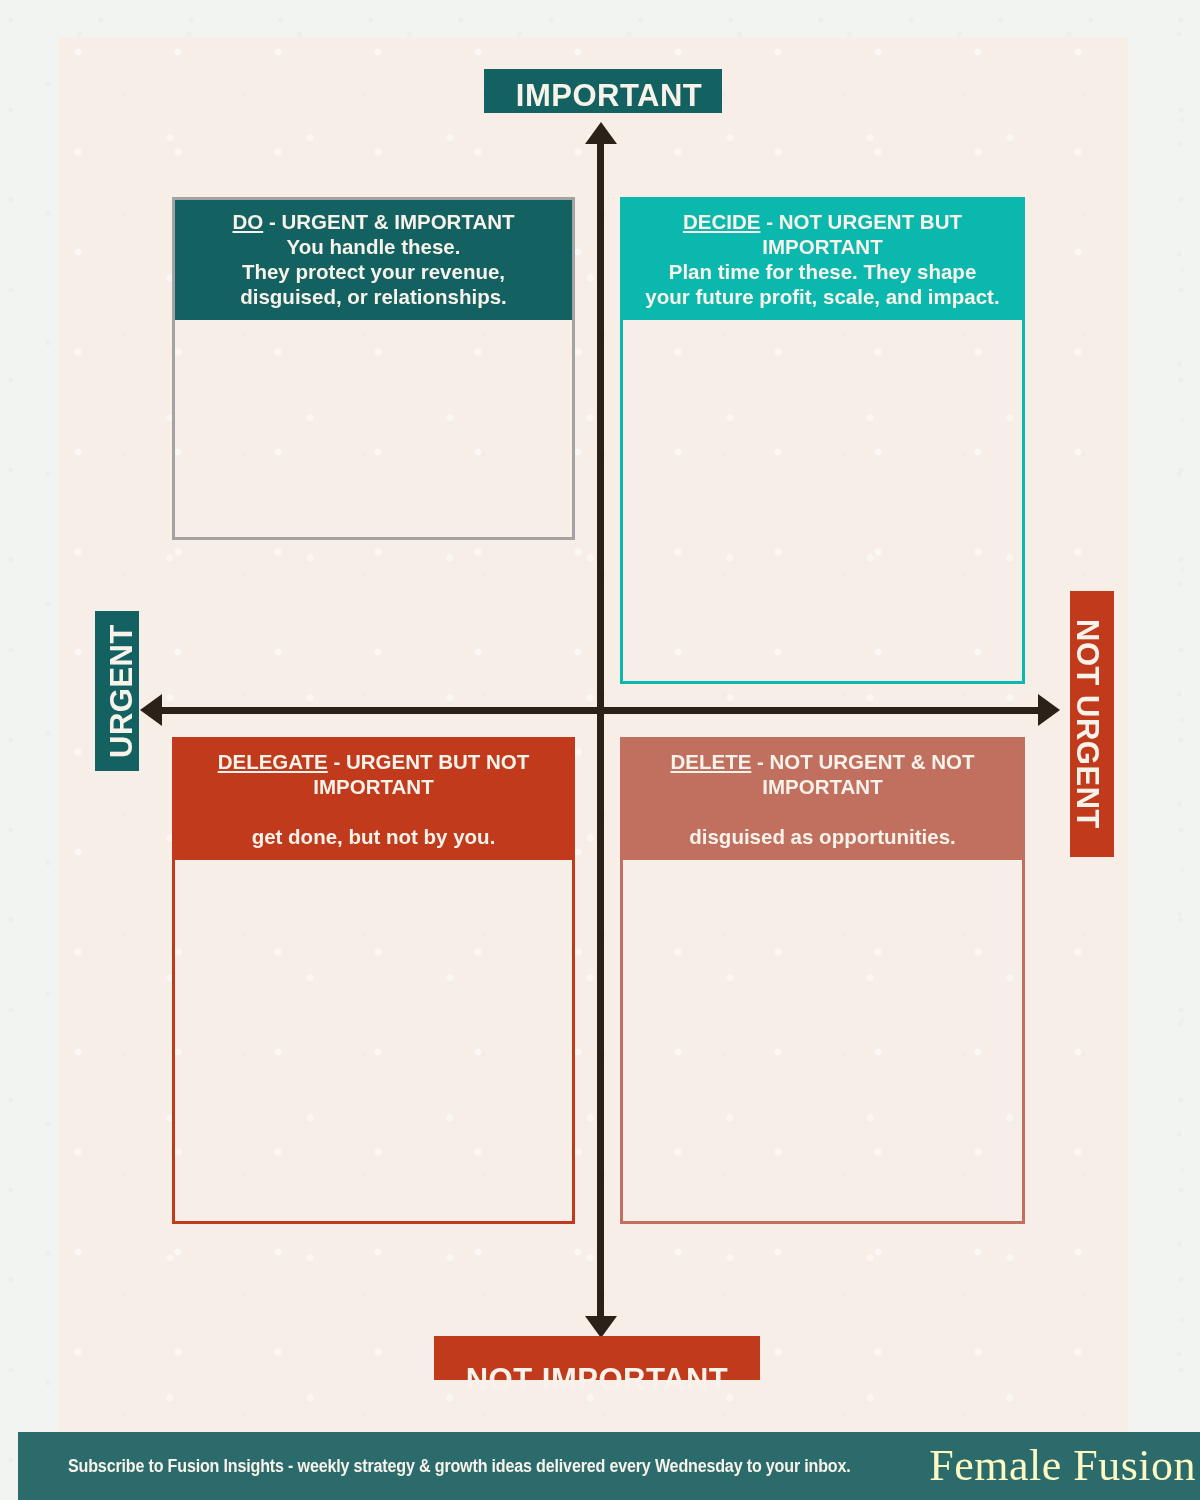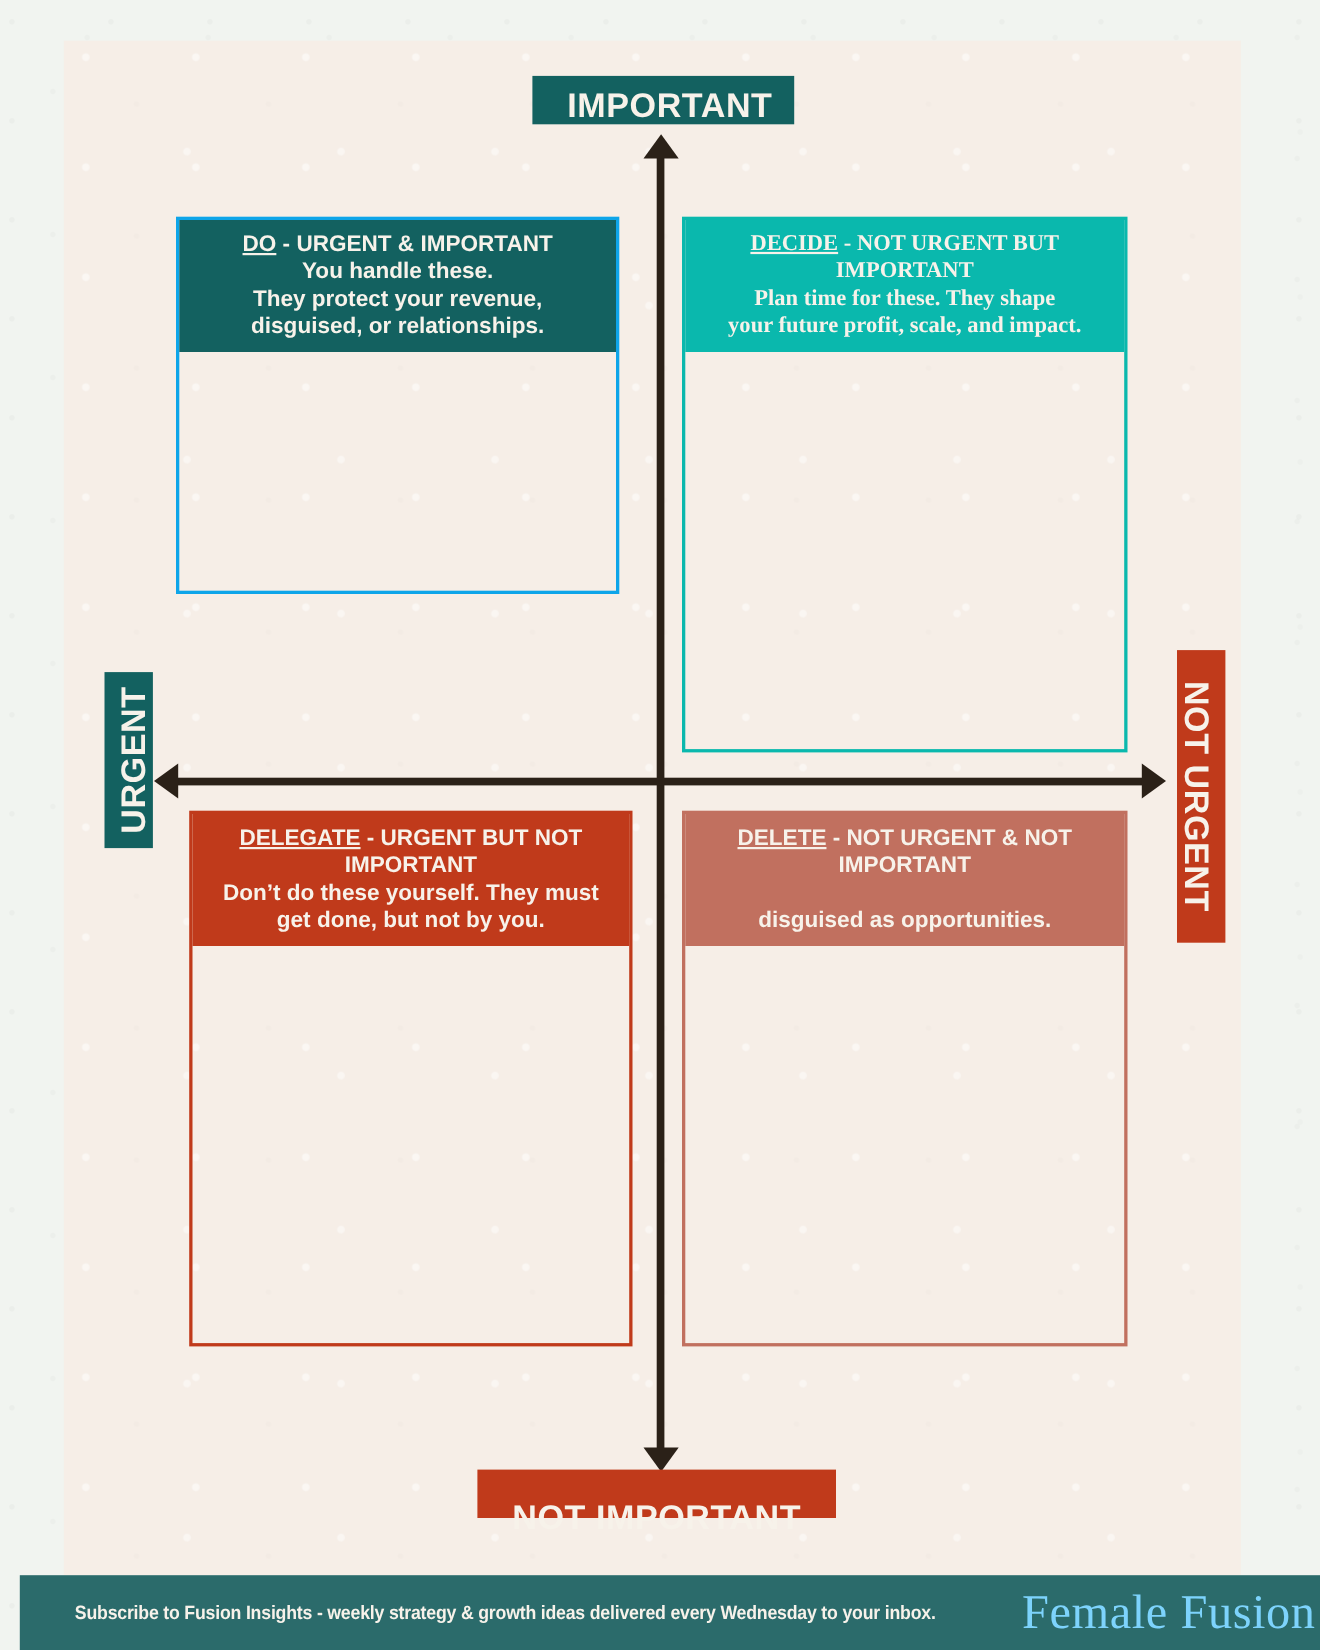--- a/index.html
+++ b/index.html
@@ -171,29 +171,28 @@
   }
   .quad-head .kw {
     text-decoration: underline;
     text-underline-offset: 2px;
   }
   .quad-body {
     flex: 1;
   }
 
   .quad-do {
-    left: 160px; top: 197px; width: 403px; height: 343px;
-    border: 3px solid #0ea5e9;
+    left: 172px; top: 197px; width: 403px; height: 343px;
+    border: 3px solid #a3a3a3;
   }
   .quad-do .quad-head { background: #136160; }
 
   .quad-decide {
     left: 620px; top: 197px; width: 405px; height: 487px;
     border: 3px solid #0ab8ad;
-    font-family: Liberation Serif, serif;
   }
   .quad-decide .quad-head { background: #0ab8ad; }
 
   .quad-delegate {
     left: 172px; top: 737px; width: 403px; height: 487px;
     border: 3px solid #c03a1b;
   }
   .quad-delegate .quad-head { background: #c03a1b; }
 
   .quad-delete {
@@ -220,21 +219,21 @@
     margin-left: 50px;
     letter-spacing: -0.2px;
     transform: scaleX(0.92);
     transform-origin: left center;
     white-space: nowrap;
   }
   .footer-brand {
     position: absolute;
     right: 22px;
     top: 8px;
-    color: #7dd3fc;
+    color: #fef9c3;
     font-family: "Liberation Serif", serif;
     font-size: 44px;
     letter-spacing: 0.5px;
     white-space: nowrap;
   }
 </style>
 </head>
 <body>
 
 <div class="outer-texture"></div>
@@ -268,21 +267,21 @@
     <span class="kw">DECIDE</span><span> - NOT URGENT BUT IMPORTANT</span><br>
     <span>Plan time for these. They shape</span><br>
     <span>your future profit, scale, and impact.</span>
   </div>
   <div class="quad-body"></div>
 </div>
 
 <div class="quad quad-delegate">
   <div class="quad-head">
     <span class="kw">DELEGATE</span><span> - URGENT BUT NOT IMPORTANT</span><br>
-    <span>Don’t do these yourself. They must</span><br>
+    <br>
     <span>get done, but not by you.</span>
   </div>
   <div class="quad-body"></div>
 </div>
 
 <div class="quad quad-delete">
   <div class="quad-head">
     <span class="kw">DELETE</span><span> - NOT URGENT &amp; NOT IMPORTANT</span><br>
     <br>
     <span>disguised as opportunities.</span>

